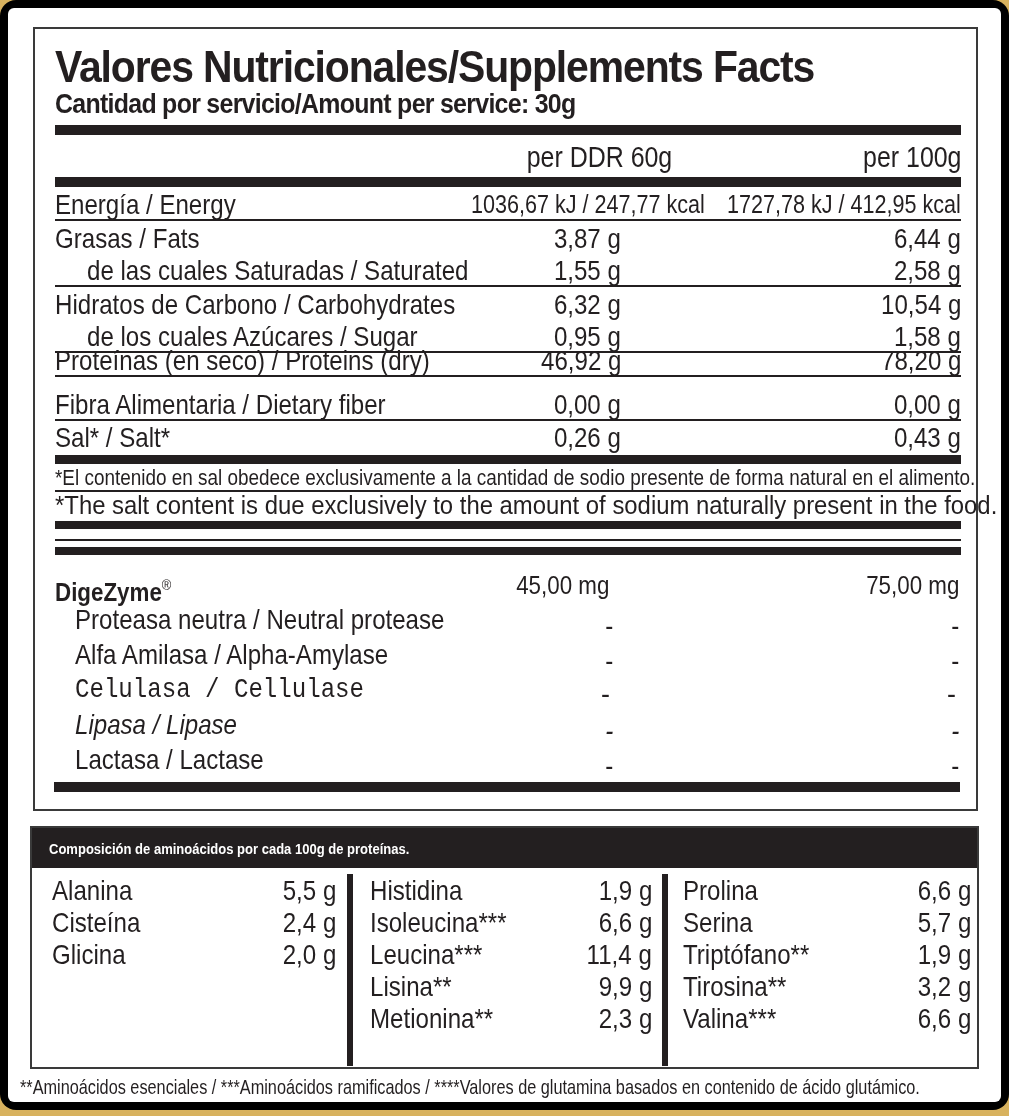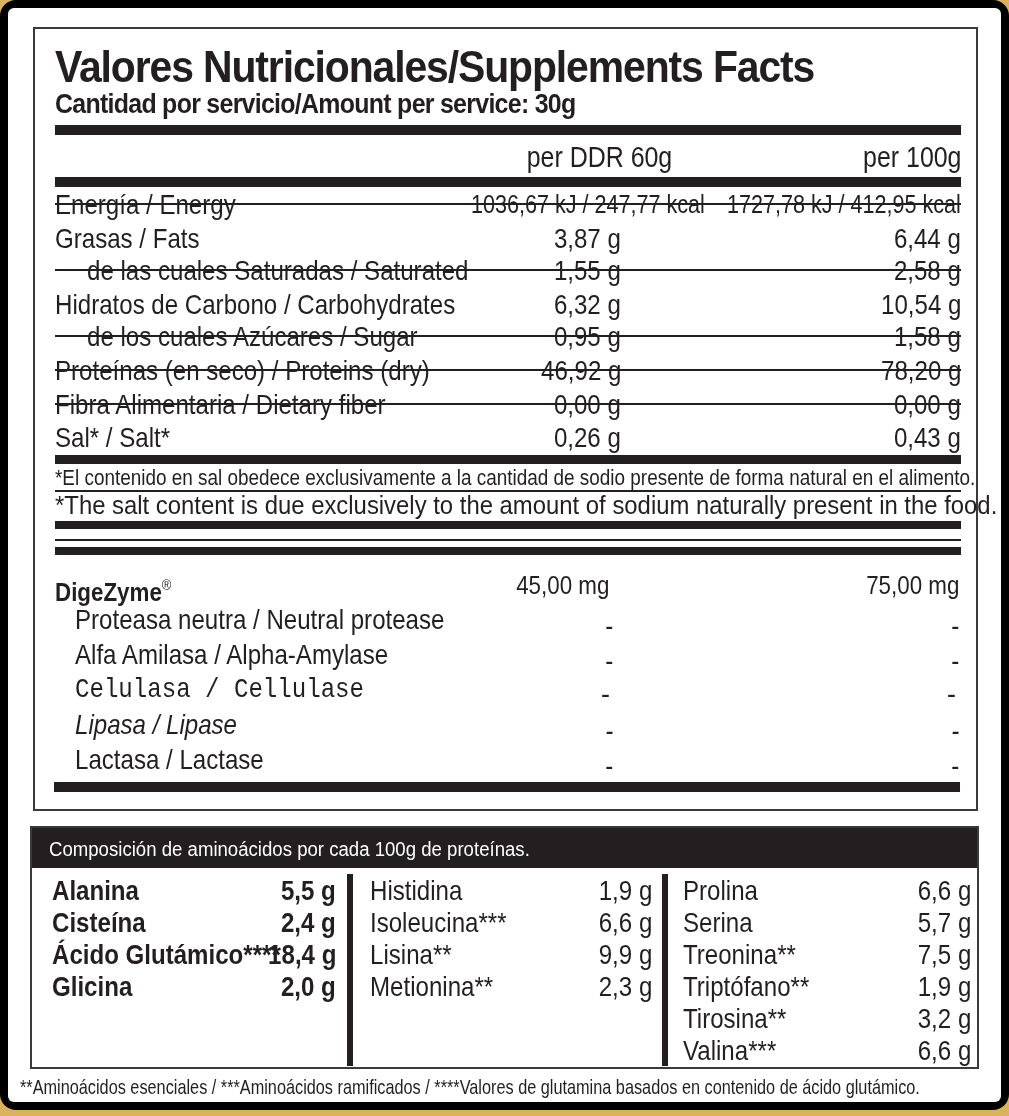--- a/index.html
+++ b/index.html
@@ -36,21 +36,21 @@
     transform: scaleX(0.89); transform-origin: left top;
     white-space: nowrap; line-height: 32px;
   }
   .bar { position: absolute; left: 55px; width: 906px; background: #231f20; }
   .thin { position: absolute; left: 55px; width: 906px; height: 2px; background: #231f20; }
   .col-head {
     position: absolute; font-size: 29px; white-space: nowrap;
     transform: scaleX(0.86); transform-origin: right top; line-height: 34px;
   }
   .nrow {
-    position: absolute; left: 55px; width: 906px; height: 17px;
+    position: absolute; left: 55px; width: 906px; height: 33px;
     font-size: 28px; line-height: 33px; white-space: nowrap;
   }
   .nrow .lab { position: absolute; left: 0; top: 0; transform: scaleX(0.86); transform-origin: left top; }
   .nrow .lab.indent { left: 32px; }
   .nrow .v1 { position: absolute; right: 340px; top: 0; transform: scaleX(0.86); transform-origin: right top; }
   .nrow .v2 { position: absolute; right: 0; top: 0; transform: scaleX(0.86); transform-origin: right top; }
   .nrow.energy .v1 { right: 256px; }
   .nrow.energy .v1, .nrow.energy .v2 { font-size: 26px; transform: scaleX(0.83); }
   .nrow.div { border-bottom: 2px solid #231f20; }
   .note {
@@ -69,26 +69,26 @@
   .dz-head .v1 { right: 352px; top: 0; font-size: 26px; }
   .dz-head .v2 { right: 2px; top: 0; font-size: 26px; }
 
   .amino-box {
     position: absolute; left: 30px; top: 826px; width: 949px; height: 243px;
     border: 2px solid #3a3a3a;
   }
   .amino-head {
     position: absolute; left: 0; top: 0; width: 945px; height: 40px;
     background: #231f20; color: #fff;
-    font-size: 20px; font-weight: normal; line-height: 42px; padding-left: 17px;
+    font-size: 14px; font-weight: bold; line-height: 42px; padding-left: 17px;
     white-space: nowrap;
   }
   .amino-head span { display: inline-block; transform: scaleX(0.93); transform-origin: left center; }
   .acol { position: absolute; top: 48px; height: 190px; }
-  .acol.c1 { left: 20px; width: 284px; font-weight: bold; }
+  .acol.c1 { left: 20px; width: 284px; }
   .acol.c2 { left: 338px; width: 282px; }
   .acol.c3 { left: 651px; width: 288px; }
   .vsep { position: absolute; top: 46px; width: 6px; height: 192px; background: #231f20; }
   .arow { position: relative; height: 32px; font-size: 28px; line-height: 30px; white-space: nowrap; }
   .arow .n { position: absolute; left: 0; top: 0; transform: scaleX(0.86); transform-origin: left top; }
   .arow .v { position: absolute; right: 0; top: 0; transform: scaleX(0.86); transform-origin: right top; }
   .footnote {
     position: absolute; left: 20px; top: 1074px; font-size: 21px; white-space: nowrap;
     transform: scaleX(0.775); transform-origin: left top; line-height: 26px;
   }
@@ -130,21 +130,21 @@
   <div class="nrow" style="top:288px;">
     <span class="lab">Hidratos de Carbono / Carbohydrates</span>
     <span class="v1">6,32 g</span>
     <span class="v2">10,54 g</span>
   </div>
   <div class="nrow div" style="top:320px;">
     <span class="lab indent">de los cuales Azúcares / Sugar</span>
     <span class="v1">0,95 g</span>
     <span class="v2">1,58 g</span>
   </div>
-  <div class="nrow div" style="top:354px;">
+  <div class="nrow div" style="top:344px;">
     <span class="lab">Proteínas (en seco) / Proteins (dry)</span>
     <span class="v1">46,92 g</span>
     <span class="v2">78,20 g</span>
   </div>
   <div class="nrow div" style="top:388px;">
     <span class="lab">Fibra Alimentaria / Dietary fiber</span>
     <span class="v1">0,00 g</span>
     <span class="v2">0,00 g</span>
   </div>
   <div class="nrow" style="top:421px;">
@@ -205,41 +205,41 @@
   <div class="acol c1">
     <div class="arow">
         <span class="n">Alanina</span>
         <span class="v">5,5 g</span>
       </div>
     <div class="arow">
         <span class="n">Cisteína</span>
         <span class="v">2,4 g</span>
       </div>
     <div class="arow">
-        <span class="n">Ácido Glutámico****</span>
-        <span class="v">18,4 g</span>
-      </div>
-    <div class="arow">
         <span class="n">Glicina</span>
         <span class="v">2,0 g</span>
       </div>
   </div>
 
   <div class="vsep" style="left:315px;"></div>
 
   <div class="acol c2">
     <div class="arow">
         <span class="n">Histidina</span>
         <span class="v">1,9 g</span>
       </div>
     <div class="arow">
         <span class="n">Isoleucina***</span>
         <span class="v">6,6 g</span>
       </div>
     <div class="arow">
+        <span class="n">Leucina***</span>
+        <span class="v">11,4 g</span>
+      </div>
+    <div class="arow">
         <span class="n">Lisina**</span>
         <span class="v">9,9 g</span>
       </div>
     <div class="arow">
         <span class="n">Metionina**</span>
         <span class="v">2,3 g</span>
       </div>
   </div>
 
   <div class="vsep" style="left:630px;"></div>
@@ -247,24 +247,20 @@
   <div class="acol c3">
     <div class="arow">
         <span class="n">Prolina</span>
         <span class="v">6,6 g</span>
       </div>
     <div class="arow">
         <span class="n">Serina</span>
         <span class="v">5,7 g</span>
       </div>
     <div class="arow">
-        <span class="n">Treonina**</span>
-        <span class="v">7,5 g</span>
-      </div>
-    <div class="arow">
         <span class="n">Triptófano**</span>
         <span class="v">1,9 g</span>
       </div>
     <div class="arow">
         <span class="n">Tirosina**</span>
         <span class="v">3,2 g</span>
       </div>
     <div class="arow">
         <span class="n">Valina***</span>
         <span class="v">6,6 g</span>

